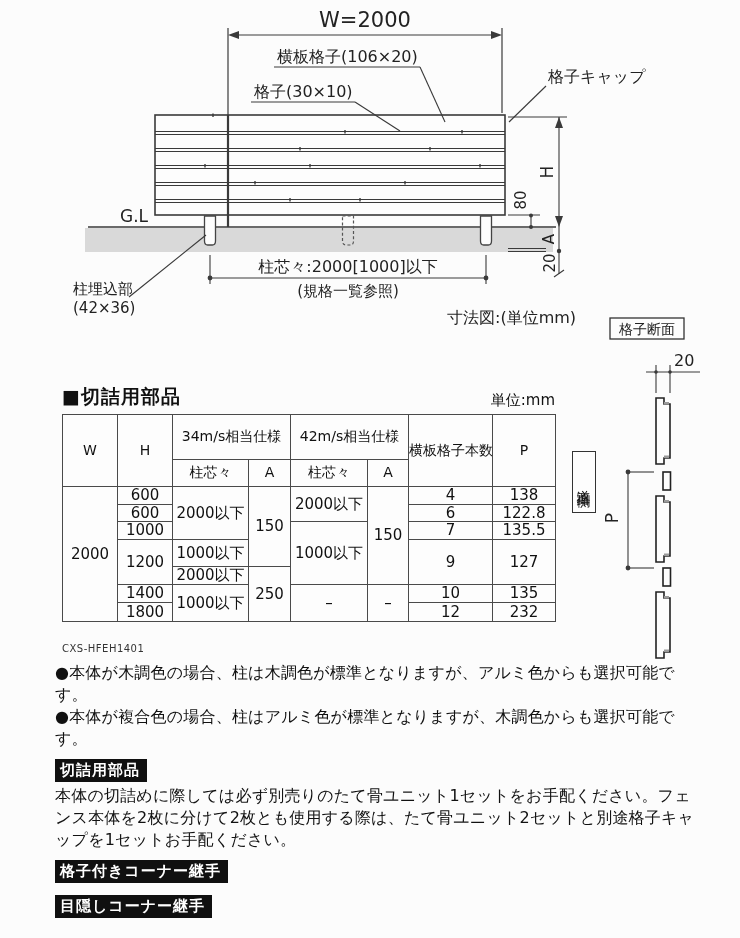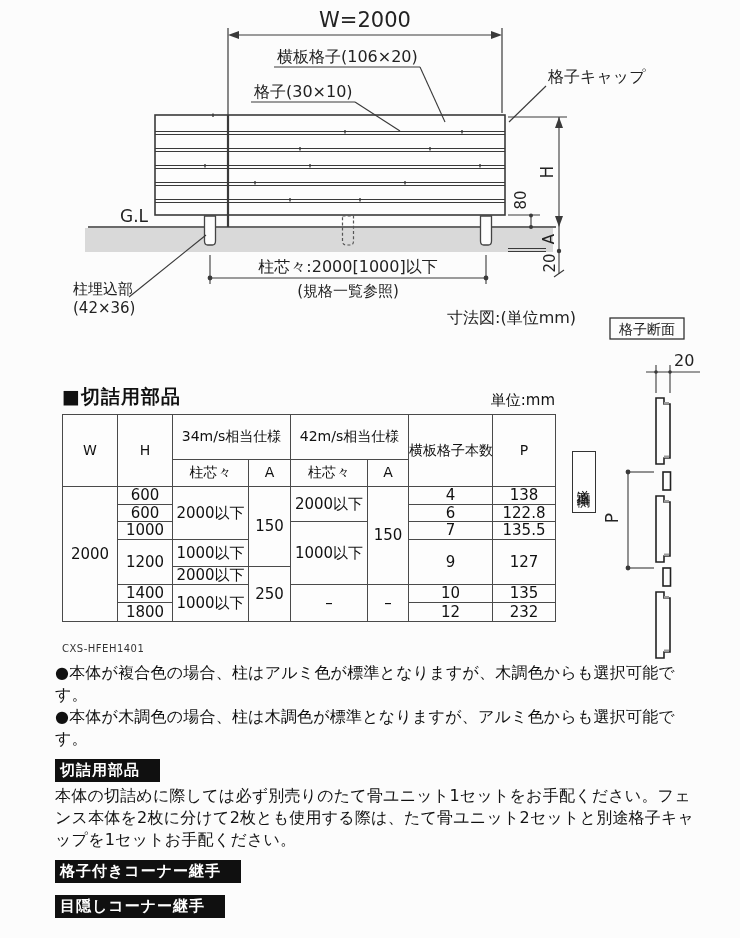--- a/index.html
+++ b/index.html
@@ -35,21 +35,21 @@
     display:flex;align-items:center;justify-content:center;
     writing-mode:vertical-rl;text-orientation:upright;
     font-size:14px;letter-spacing:2px;color:#111;
   }
   
   .notes{position:absolute;left:55px;top:662px;width:650px;font-size:16px;line-height:22px;color:#111;}
   .notes p{margin:0;}
   .sec-title{
     display:inline-block;background:#101010;color:#fff;
     font-size:15px;font-weight:bold;line-height:1;
-    padding:4px 20px 4px 5px;margin:9px 0 3px 0;letter-spacing:1px;
+    padding:4px 7px 4px 5px;margin:9px 0 3px 0;letter-spacing:1px;
   }
   .body-text{letter-spacing:0.2px;}
 </style>
 </head>
 <body>
 
 <div class="page">
 
   <svg style="position:absolute;left:0;top:0;" width="740" height="350" viewBox="0 0 740 350">
 
@@ -276,22 +276,22 @@
         <td>1800</td>
         <td>12</td>
         <td>232</td>
       </tr>
     </tbody>
       </table>
     <div class="code">CXS-HFEH1401</div>
   </div>
 
   <div class="notes">
+    <p class="body-text">●本体が木調色の場合、柱は木調色が標準となりますが、アルミ色からも選択可能です。</p>
     <p class="body-text">●本体が複合色の場合、柱はアルミ色が標準となりますが、木調色からも選択可能です。</p>
-    <p class="body-text">●本体が木調色の場合、柱は木調色が標準となりますが、アルミ色からも選択可能です。</p>
     <div><span class="sec-title">切詰用部品</span></div>
     <p class="body-text">本体の切詰めに際しては必ず別売りのたて骨ユニット1セットをお手配ください。フェンス本体を2枚に分けて2枚とも使用する際は、たて骨ユニット2セットと別途格子キャップを1セットお手配ください。</p>
     <div><span class="sec-title">格子付きコーナー継手</span></div>
     <div><span class="sec-title">目隠しコーナー継手</span></div>
 
   </div>
 
 </div>
 
 </body></html>

